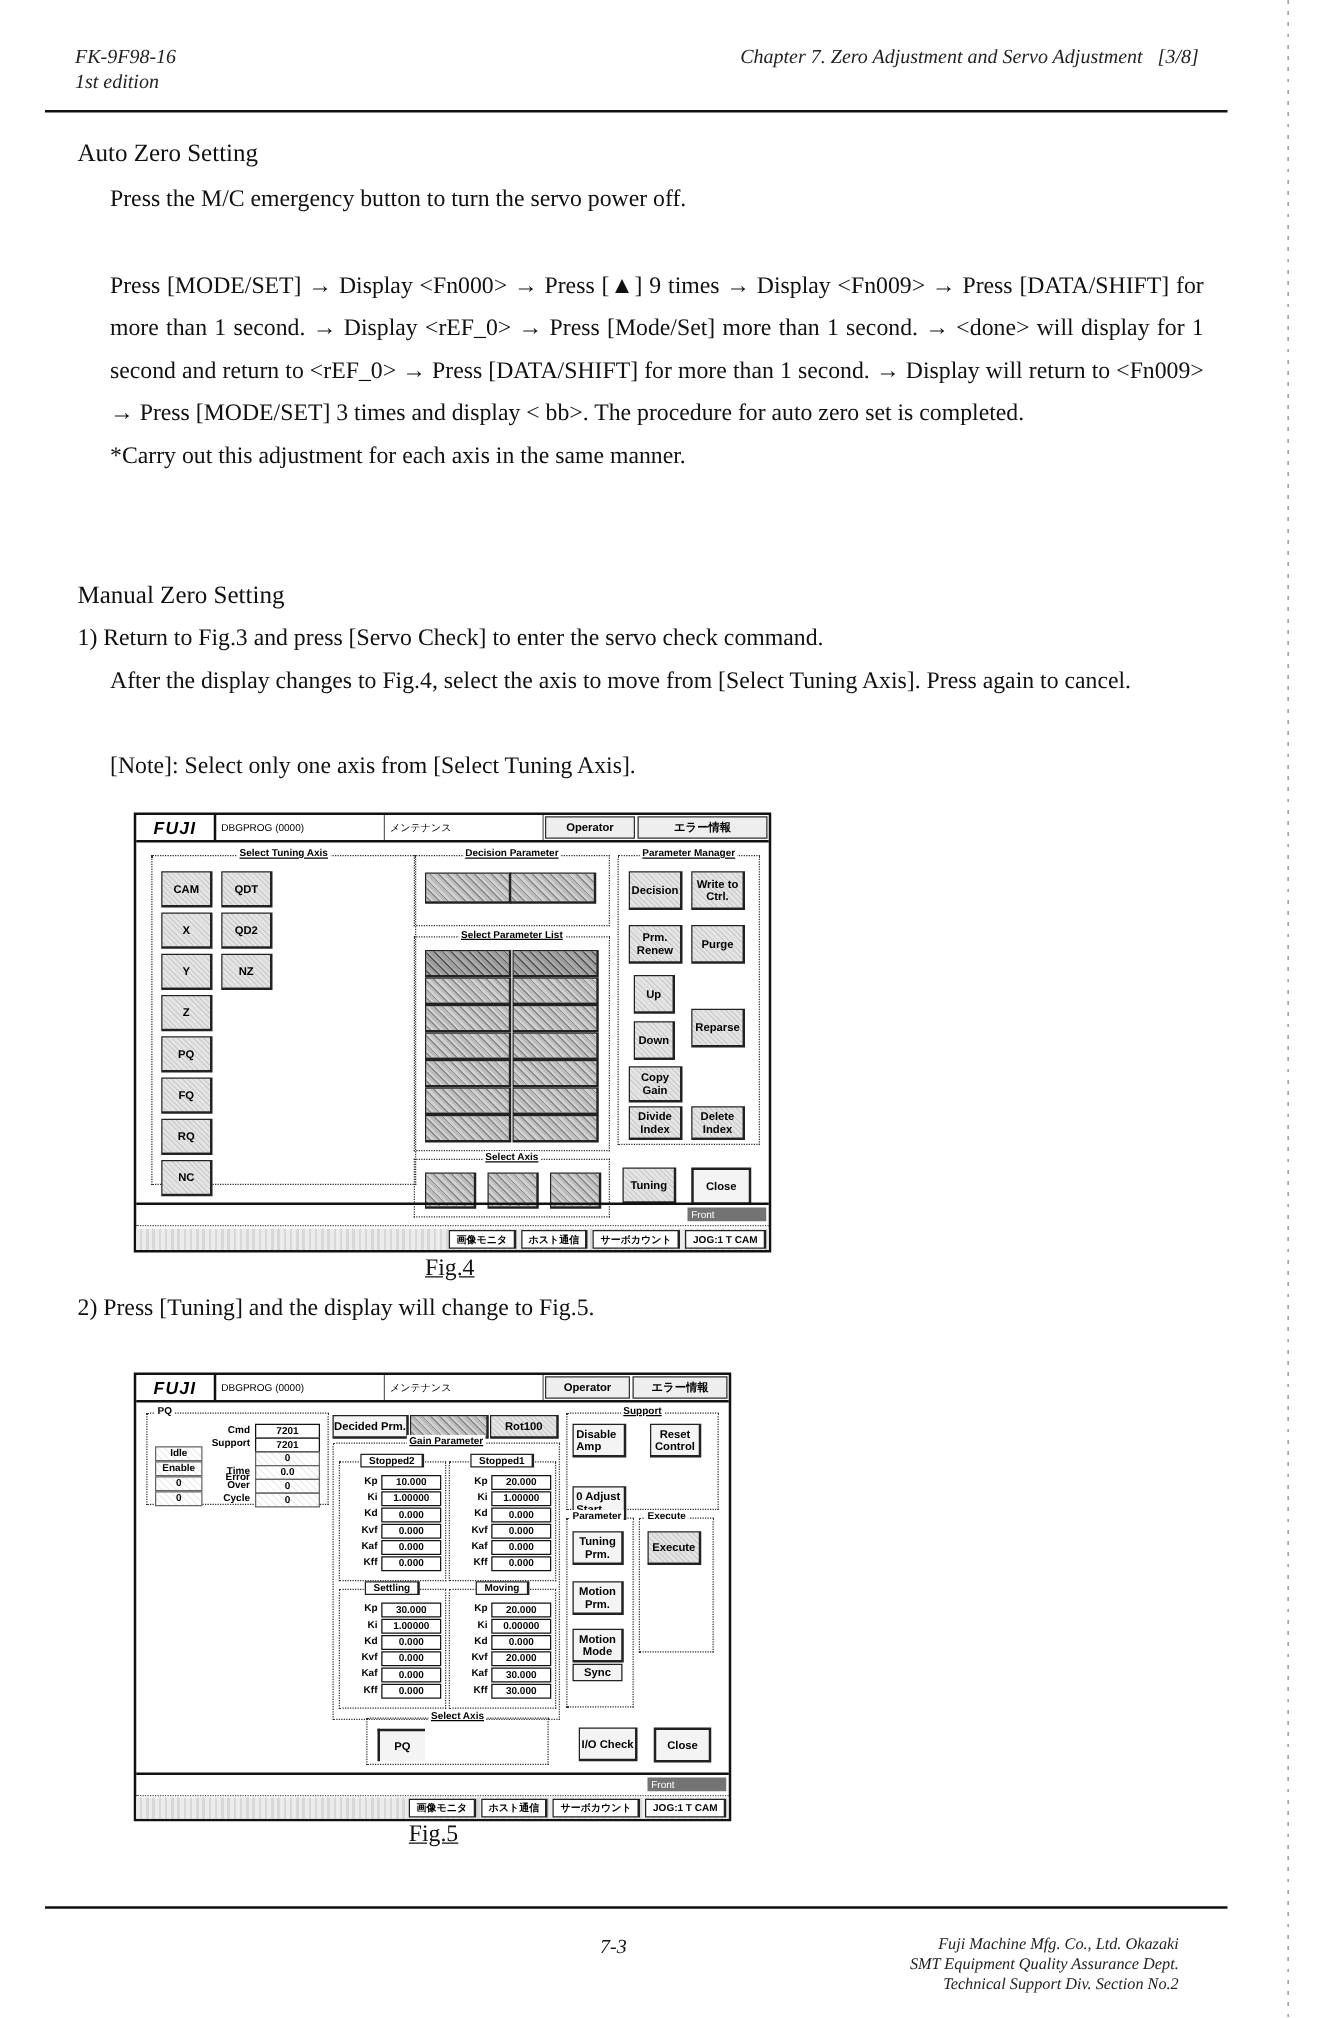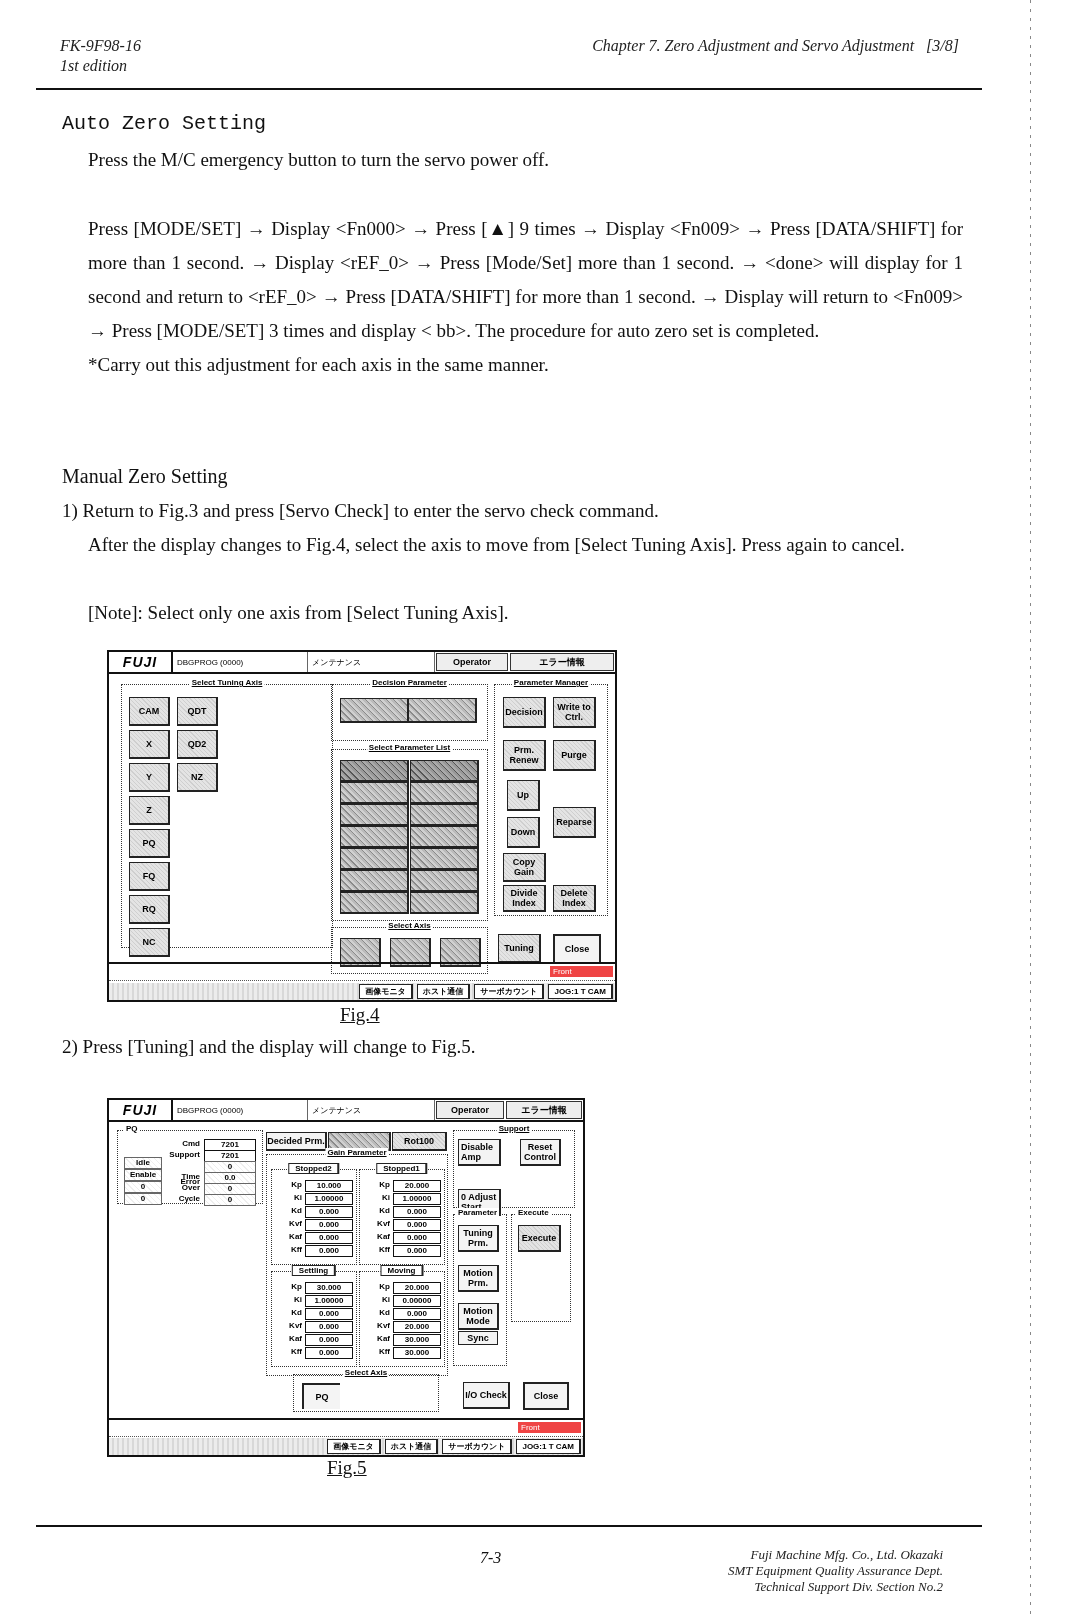--- a/index.html
+++ b/index.html
@@ -27,21 +27,21 @@
   .group { position: absolute; border: 1px dotted #333; }
   .group-title { position: absolute; top: -7px; left: 50%; transform: translateX(-50%); background: #fff; font-size: 8px; font-weight: bold; padding: 0 2px; white-space: nowrap; text-decoration: underline; }
   .group-title.left { left: 6px; transform: none; text-decoration: none; }
   .btn { position: absolute; border: 1px solid #222; border-right-width: 2px; border-bottom-width: 2px;
          background: repeating-linear-gradient(45deg, #e4e4e4 0 2px, #cfcfcf 2px 3px);
          font-size: 9px; font-weight: bold; display:flex; align-items:center; justify-content:center; text-align:center; line-height: 10px; }
   .btn.plain { background: #f4f4f4; }
   .btn.noise { background: repeating-linear-gradient(45deg, #bbb 0 2px, #8a8a8a 2px 3px, #d0d0d0 3px 5px); }
   .btn.dark { background: repeating-linear-gradient(45deg, #999 0 2px, #555 2px 3px, #aaa 3px 5px); }
   .status-bar { position: absolute; left: 0; right: 0; height: 16px; border-top: 2px solid #111; border-bottom: 1px dotted #555; }
-  .front { position: absolute; right: 2px; top: 2px; width: 60px; height: 11px; background: #ef4444; color: #fff; font-size: 8px; padding-left: 3px; line-height: 11px; }
+  .front { position: absolute; right: 2px; top: 2px; width: 60px; height: 11px; background: #737373; color: #fff; font-size: 8px; padding-left: 3px; line-height: 11px; }
   .bottom-tabs { position: absolute; left: 0; right: 0; bottom: 0; height: 17px; background: repeating-linear-gradient(90deg, #ececec 0 3px, #d8d8d8 3px 5px); display:flex; justify-content:flex-end; }
   .btab { font-size: 8px; font-weight: bold; border: 1px solid #222; border-right-width: 2px; background:#fff; margin: 1px 2px; padding: 0 5px; display:flex; align-items:center; }
   .lbl { position: absolute; font-size: 8px; font-weight: bold; text-align: right; }
   .val { position: absolute; font-size: 8px; font-weight: bold; border: 1px solid #111; background:#fff; text-align:center; line-height: 10px; height: 10px; }
   .val.dim { border-color: #666; background: repeating-linear-gradient(45deg, #fff 0 3px, #eee 3px 4px); }
   .subtab { position: absolute; top: -7px; left: 50%; transform: translateX(-50%); background: #fff; border: 1px solid #222; border-right-width:2px; font-size: 8px; font-weight: bold; padding: 0 6px; white-space: nowrap; }
   .footer-text { font-family: "Liberation Serif", serif; font-style: italic; font-size: 13px; line-height: 16px; text-align: right; right: 128px; top: 1547px; color:#222; }
   .page-num { left: 480px; top: 1549px; font-style: italic; font-size: 16px; }
 </style>
 </head>
@@ -50,21 +50,21 @@
 <div class="abs hdr hdr-left">
   <div>FK-9F98-16</div>
   <div>1st edition</div>
 </div>
 <div class="abs hdr hdr-right">
   <div><span>Chapter 7. Zero Adjustment and Servo Adjustment</span>&nbsp;&nbsp;&nbsp;<span>[3/8]</span></div>
 </div>
 <div class="abs rule" style="top:88px;"></div>
 <div class="abs margin-line"></div>
 
-<div class="abs heading" style="top:112px;font-family:Liberation Mono, monospace;">Auto Zero Setting</div>
+<div class="abs heading" style="top:112px;">Auto Zero Setting</div>
 <div class="abs para" style="top:143px;">Press the M/C emergency button to turn the servo power off.</div>
 <div class="abs para" style="top:212px;">
   <p>Press [MODE/SET] → Display &lt;Fn000&gt; → Press [▲] 9 times → Display &lt;Fn009&gt; → Press [DATA/SHIFT] for more than 1 second. → Display &lt;rEF_0&gt; → Press [Mode/Set] more than 1 second. → &lt;done&gt; will display for 1 second and return to &lt;rEF_0&gt; → Press [DATA/SHIFT] for more than 1  second. → Display will return to &lt;Fn009&gt; → Press [MODE/SET] 3 times and display &lt;   bb&gt;. The procedure for auto zero set is completed.</p>
   <p>*Carry out this adjustment for each axis in the same manner.</p>
 </div>
 
 <div class="abs heading" style="top:465px;">Manual Zero Setting</div>
 <div class="abs list-item" style="top:494px;">
   <span>1)</span>
   <span>Return to Fig.3 and press [Servo Check] to enter the servo check command.</span>

